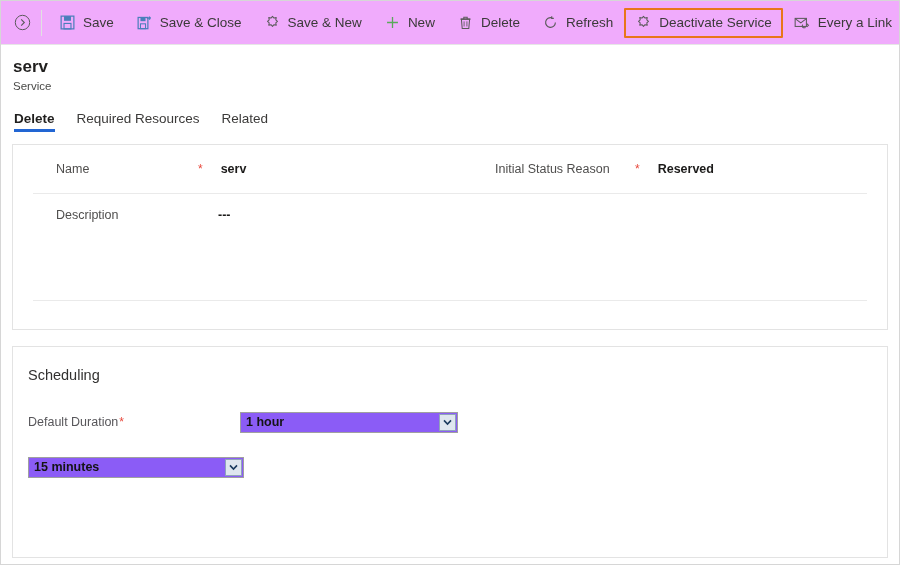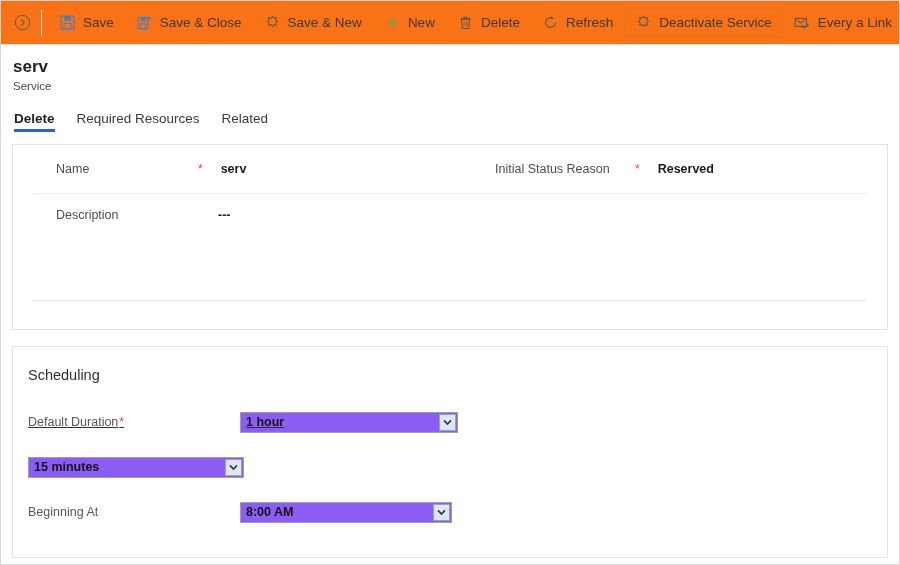--- a/index.html
+++ b/index.html
@@ -23,21 +23,21 @@
     background: #ffffff;
     border: 1px solid #d6d6d6;
   }
 
   
   #commandbar {
     position: relative;
     height: 44px;
     display: flex;
     align-items: center;
-    background: #f97316;
+    background: #f0abfc;
     border-bottom: 1px solid #e6e6e6;
     padding-left: 6px;
     box-sizing: border-box;
   }
   .cb-expand {
     width: 30px;
     height: 30px;
     display: flex;
     align-items: center;
     justify-content: center;
@@ -198,21 +198,21 @@
     font-size: 14.5px;
     color: #323130;
     padding: 20px 0 0 15px;
   }
   .sched-row {
     display: flex;
     align-items: center;
     padding-left: 15px;
     height: 22px;
   }
-  #sched-row-0 { margin-top: 28px; text-decoration: underline; }
+  #sched-row-0 { margin-top: 28px; }
   #sched-row-1 { margin-top: 23px; }
   #sched-row-2 { margin-top: 23px; }
 
   .sched-label {
     font-size: 12.5px;
     color: #57565a;
     width: 212px;
     white-space: nowrap;
   }
   .sched-label .req {
@@ -414,29 +414,16 @@
       <span class="combo" style="width:216px;">
         <span class="combo-text">15 minutes</span>
         <span class="combo-btn">
           <svg width="9" height="7" viewBox="0 0 9 7" aria-hidden="true">
             <path d="M1 1.4 L4.5 5 L8 1.4" fill="none" stroke="#1b3a5e" stroke-width="1.6"></path>
           </svg>
         </span>
       </span>
     </div>
 
-    <div class="sched-row" id="sched-row-2">
-      <span class="sched-label">
-        <span>Beginning At</span><span class="req"></span>
-      </span>
-      <span class="combo" style="width:212px;">
-        <span class="combo-text">8:00 AM</span>
-        <span class="combo-btn">
-          <svg width="9" height="7" viewBox="0 0 9 7" aria-hidden="true">
-            <path d="M1 1.4 L4.5 5 L8 1.4" fill="none" stroke="#1b3a5e" stroke-width="1.6"></path>
-          </svg>
-        </span>
-      </span>
-    </div>
 
   </div>
 
 </div>
 
 </body></html>

